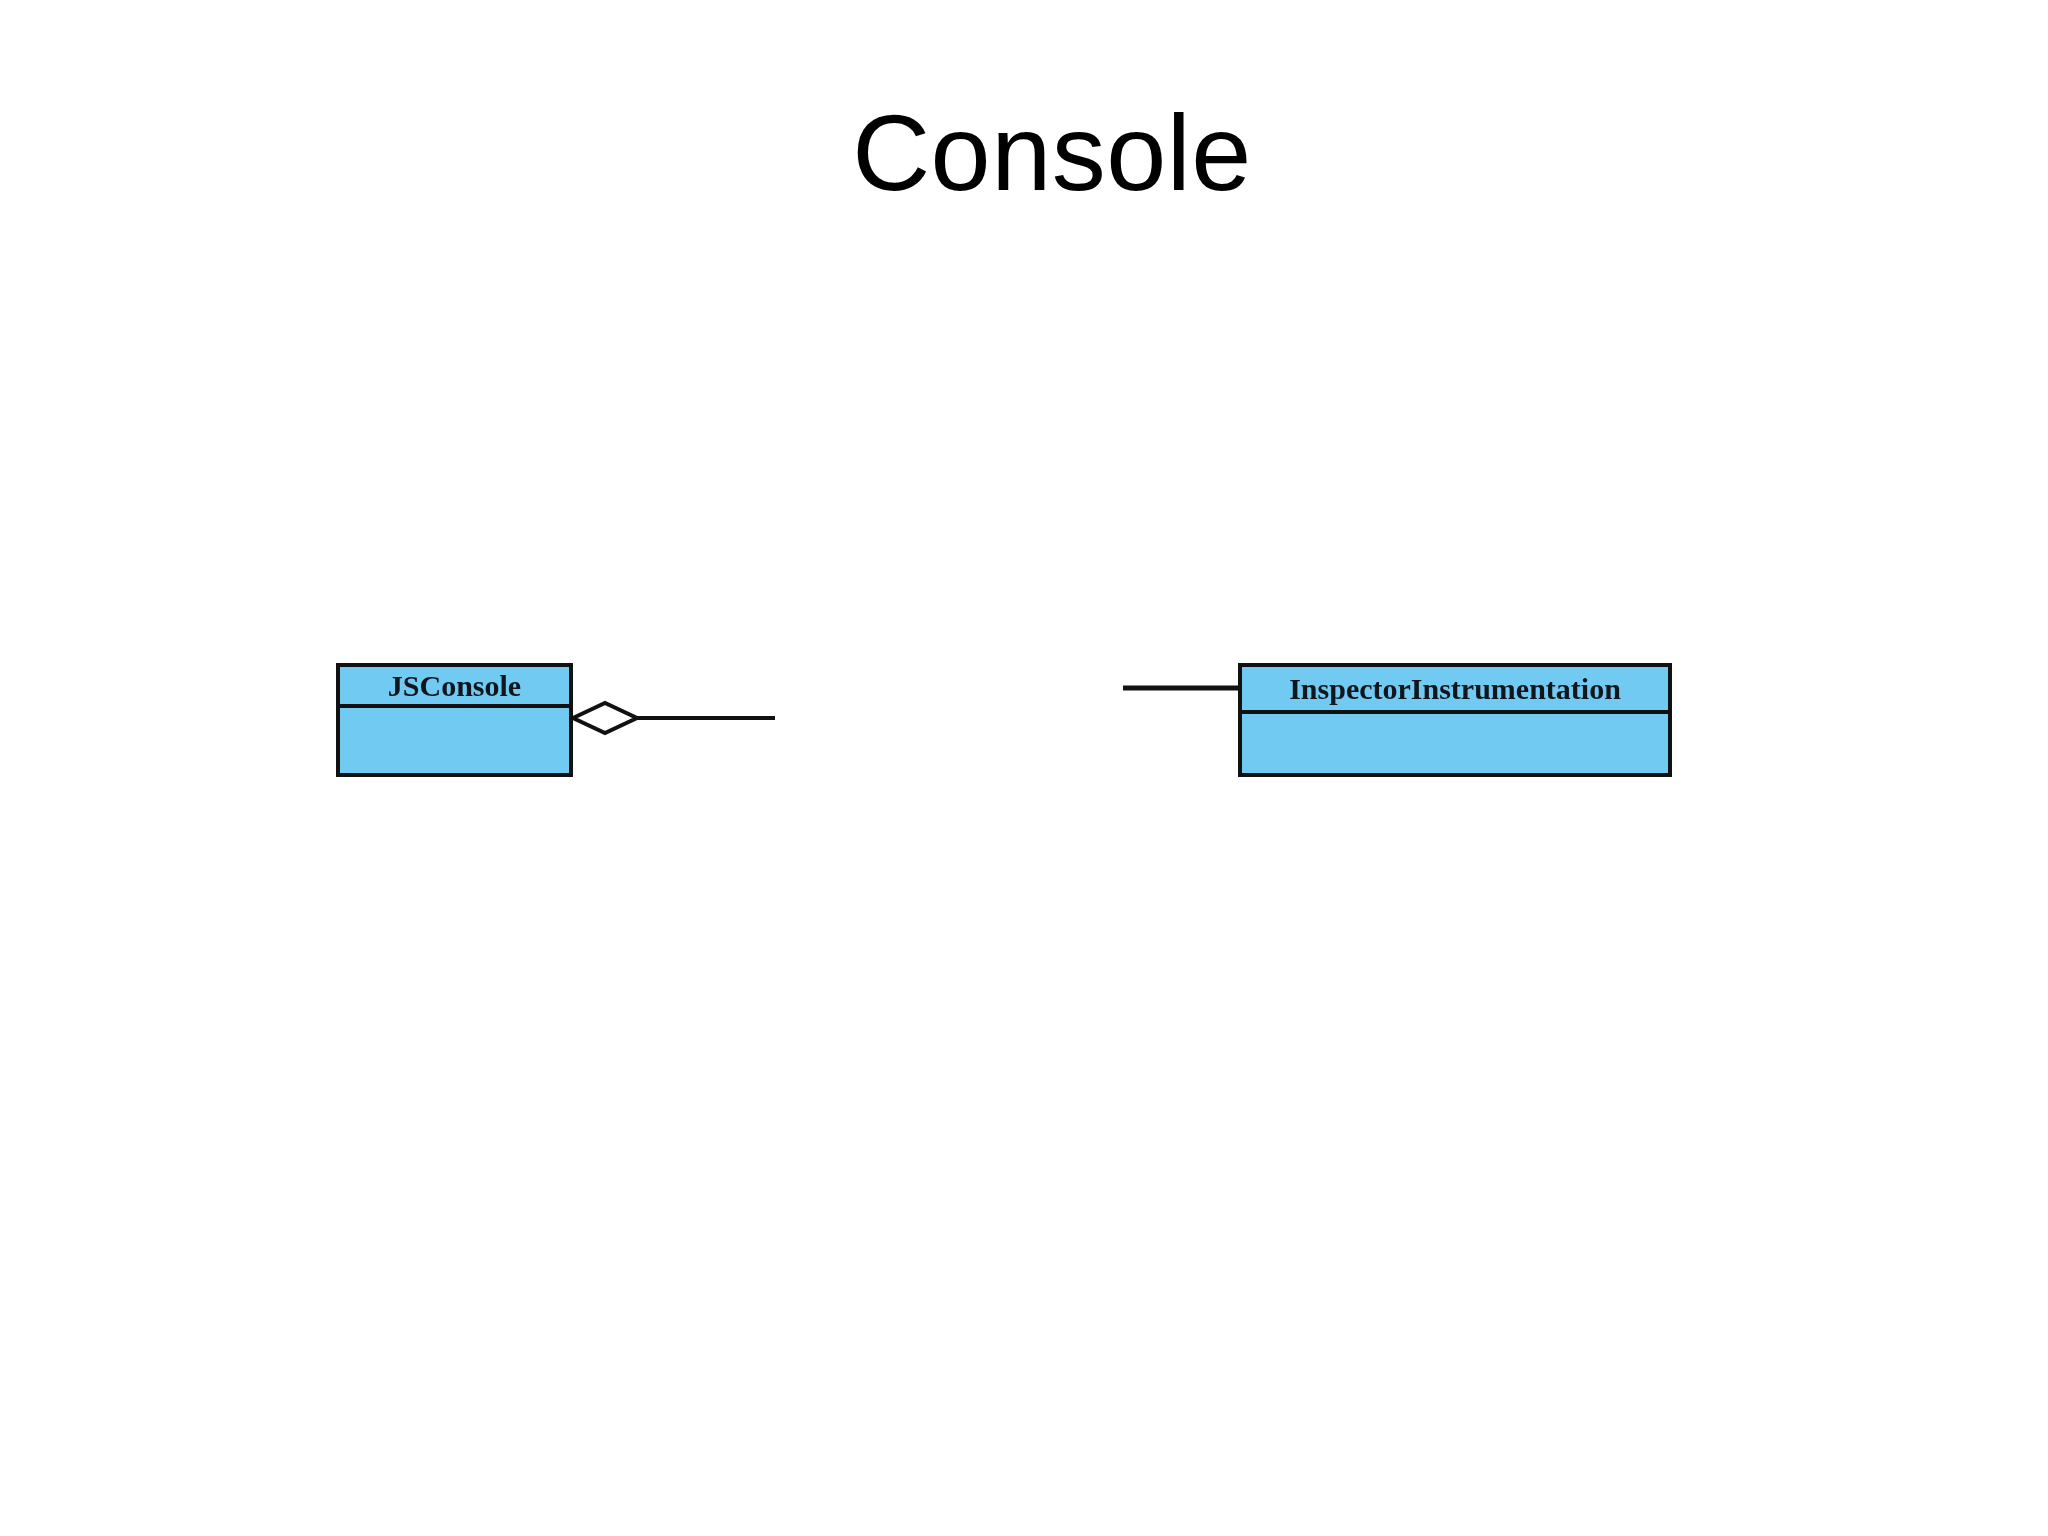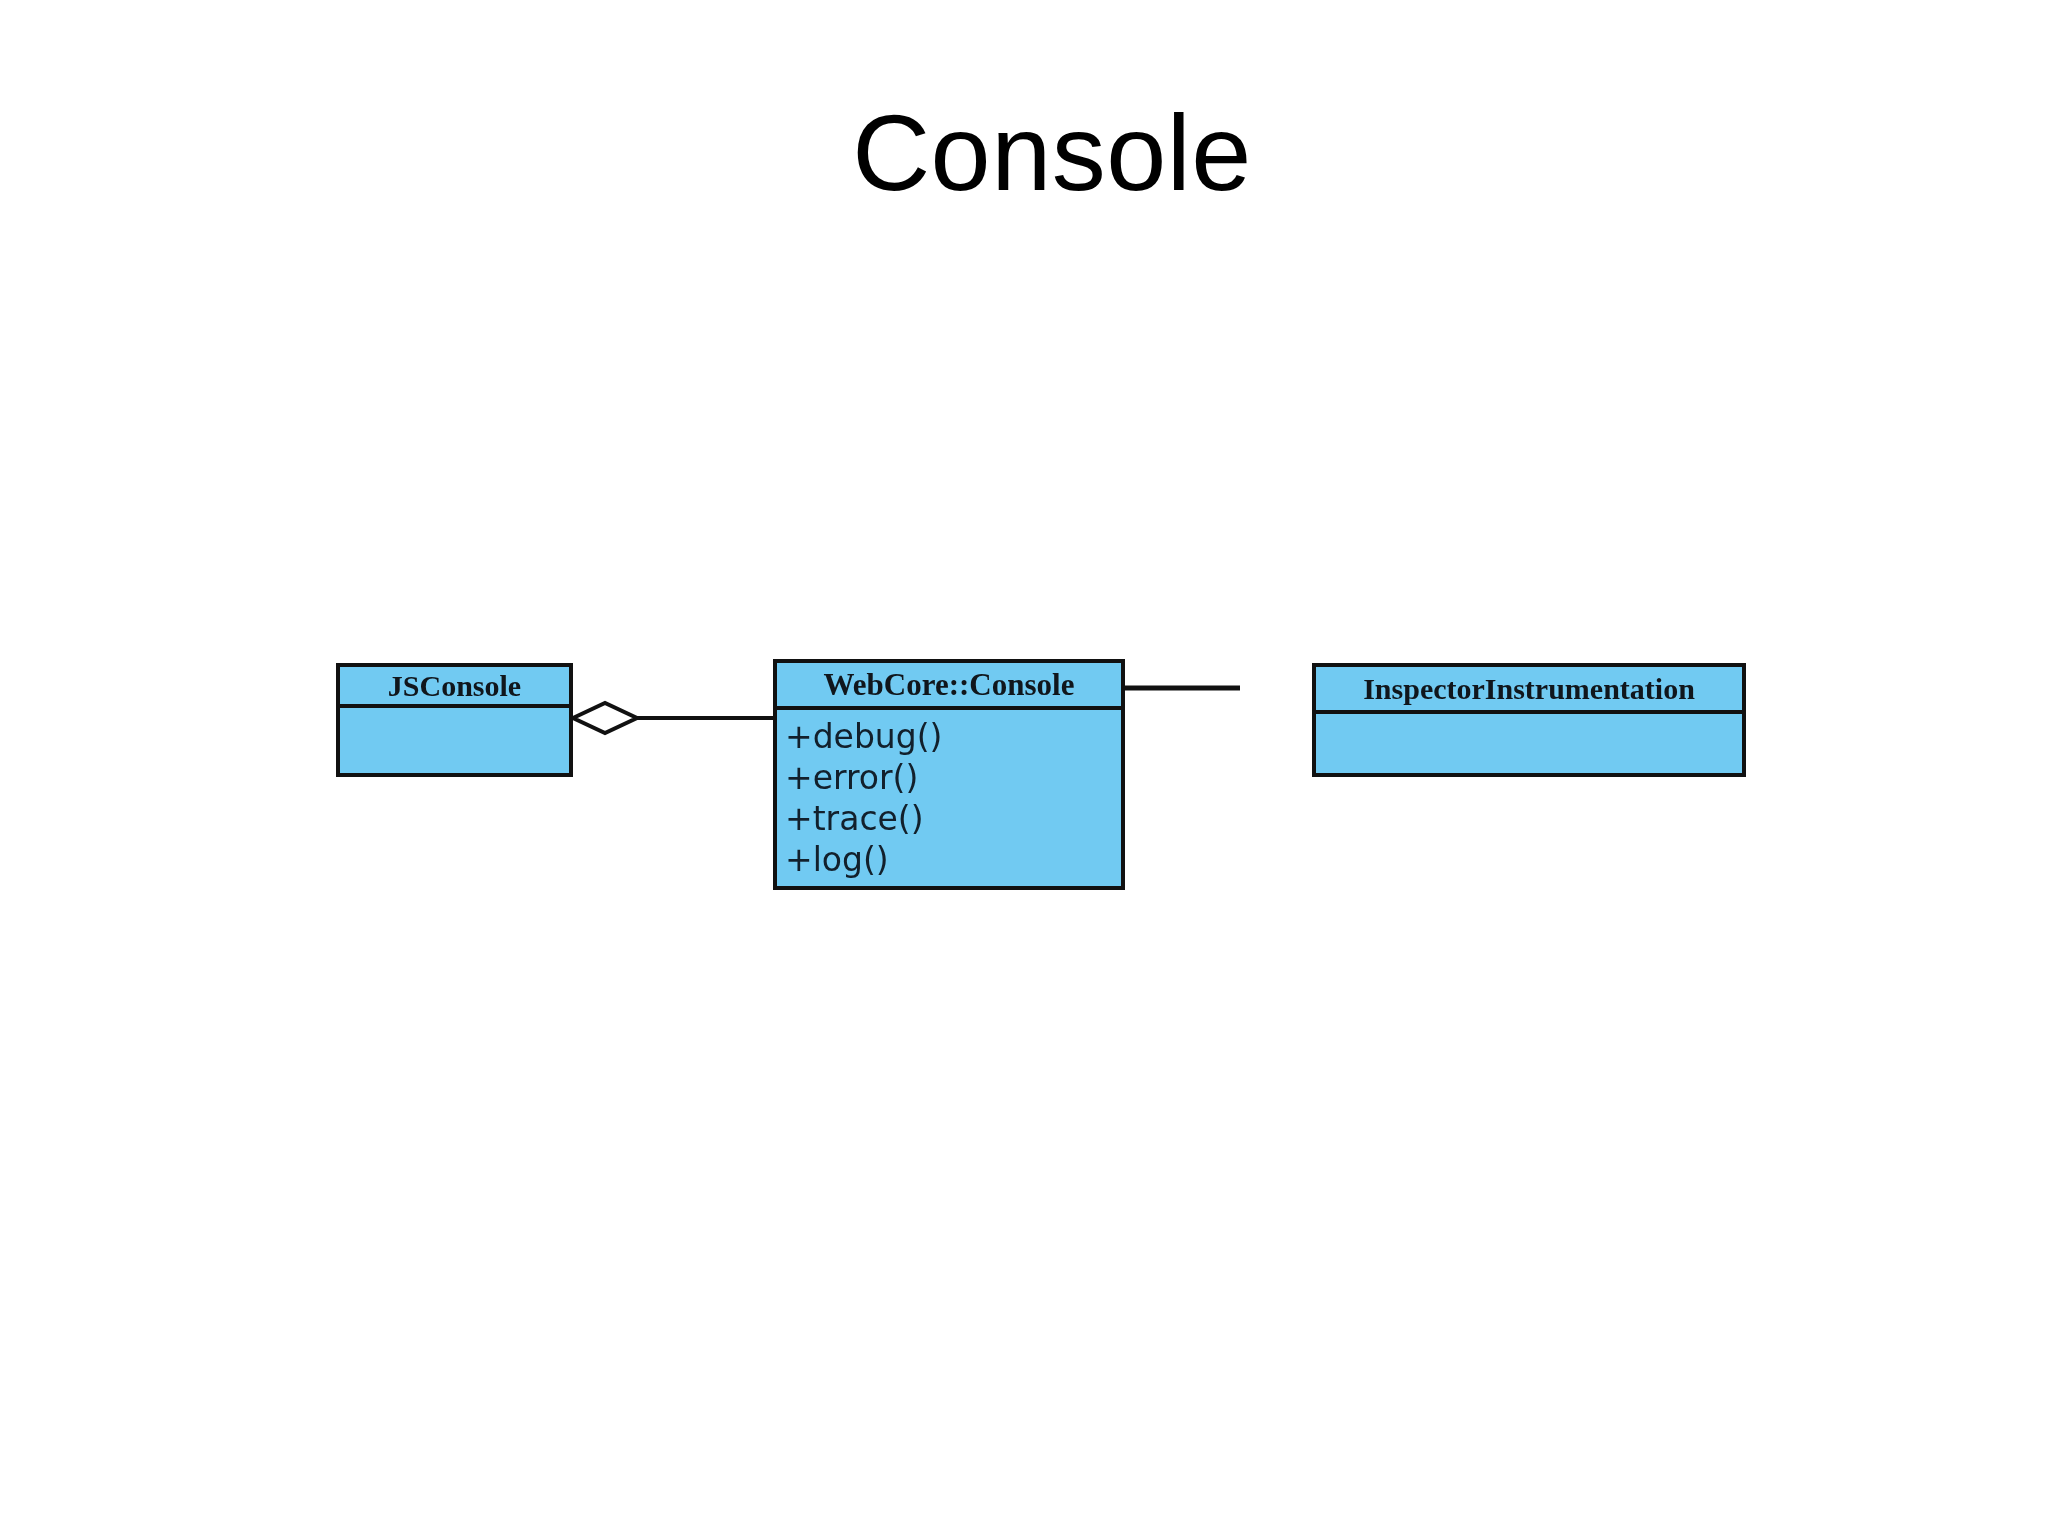--- a/index.html
+++ b/index.html
@@ -100,21 +100,21 @@
     top: 659px;
     width: 352px;
     height: 231px;
   }
   #class-webcore-console .uml-name {
     height: 47px;
     font-size: 31px;
   }
 
   #class-inspector-instrumentation {
-    left: 1312px;
+    left: 1238px;
     top: 663px;
     width: 434px;
     height: 114px;
   }
   #class-inspector-instrumentation .uml-name {
     height: 47px;
     font-size: 30px;
   }
 
   
@@ -141,28 +141,19 @@
     <polygon points="573,718 605,703 637,718 605,733" fill="#ffffff" stroke="#111111" stroke-width="4" stroke-linejoin="miter"></polygon>
 
     <line x1="1123" y1="688" x2="1240" y2="688" stroke="#111111" stroke-width="5"></line>
   </svg>
 
   <div class="uml-class" id="class-jsconsole">
     <div class="uml-name">JSConsole</div>
     <div class="uml-body"></div>
   </div>
 
-  <div class="uml-class" id="class-webcore-console">
-    <div class="uml-name">WebCore::Console</div>
-    <div class="uml-body">
-      <div class="uml-member">+debug()</div>
-      <div class="uml-member">+error()</div>
-      <div class="uml-member">+trace()</div>
-      <div class="uml-member">+log()</div>
-    </div>
-  </div>
 
   <div class="uml-class" id="class-inspector-instrumentation">
     <div class="uml-name">InspectorInstrumentation</div>
     <div class="uml-body"></div>
   </div>
 
 </div>
 
 </body></html>

